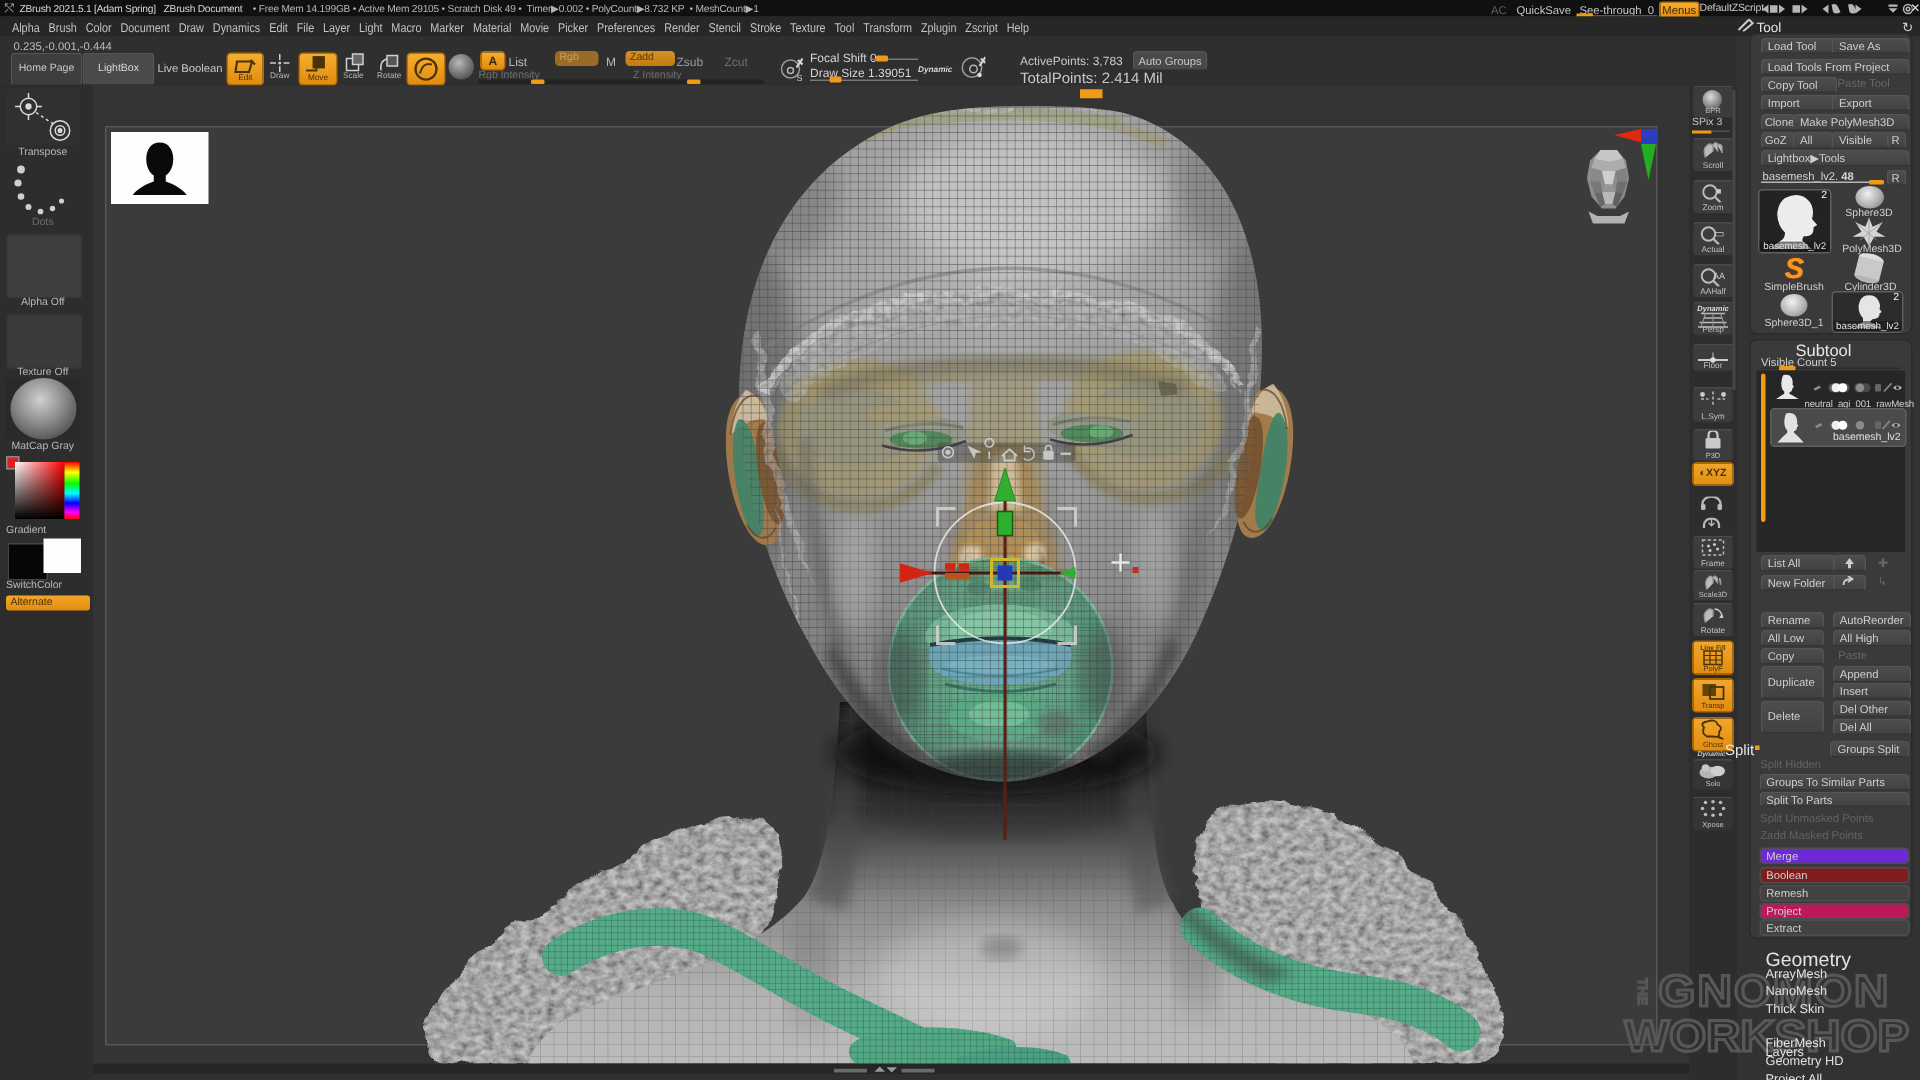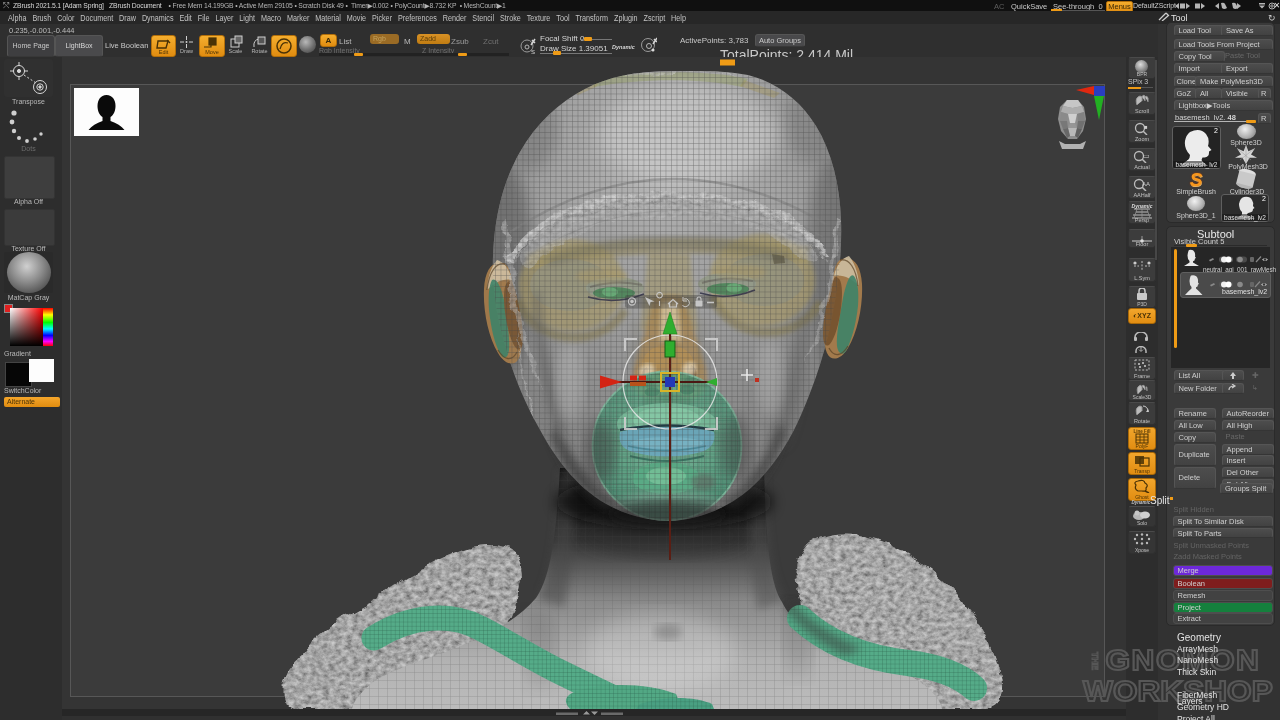--- a/index.html
+++ b/index.html
@@ -157,21 +157,21 @@
 <div class="a" style="left:540px;top:52.5px;width:72px;height:1.5px;background:#777"></div>
 <div class="a" style="left:553px;top:51px;width:8px;height:4px;background:#ef9b16;border-radius:1px"></div>
 <div class="t" style="left:612px;top:44px;font-size:5.5px;font-weight:bold;color:#d5d5d5;font-style:italic">Dynamic</div>
 <svg class="a" style="left:640px;top:37px" width="17" height="17">
     <circle cx="8" cy="8" r="6.5" fill="none" stroke="#9a9a9a"></circle>
     <circle cx="9" cy="9" r="2.5" fill="none" stroke="#b5b5b5"></circle>
     <path d="M13 7 L17 1 M14 2 l3 3" stroke="#d5d5d5" stroke-width="1.5"></path>
     <circle cx="13" cy="13" r="1.5" fill="#ddd"></circle>
   </svg>
 <div class="t" style="left:680px;top:35.5px;font-size:8px;color:#c9c9c9">ActivePoints: 3,783</div>
-<div class="t" style="left:720px;top:47px;font-size:14px;color:#c9c9c9">TotalPoints: 2.414 Mil</div>
+<div class="t" style="left:680px;top:47px;font-size:10px;color:#c9c9c9">TotalPoints: 2.414 Mil</div>
 <div class="btn" style="left:755px;top:34px;width:48px;height:11px;font-size:7.5px;line-height:11px;background:#49494b">Auto Groups</div>
 
 <div class="a" style="left:0;top:57px;width:62px;height:663px;background:#2d2d2d"></div>
 <div id="leftpanel">
 
   <div class="a" style="left:4px;top:59px;width:49px;height:38px;background:#303030;border-radius:3px">
     <svg width="49" height="38">
       <g stroke="#d8d8d8" fill="none">
         <circle cx="15" cy="12" r="5.5"></circle>
           <circle cx="15" cy="12" r="1.6" fill="#d8d8d8"></circle>
@@ -778,32 +778,32 @@
   <div class="pb" style="left:1173.5px;top:443.5px;width:36px;height:20px;line-height:20px">Duplicate</div>
   <div class="pb" style="left:1221.5px;top:443.5px;width:46.5px;height:9px">Append</div>
   <div class="pb" style="left:1221.5px;top:455px;width:46.5px;height:9px">Insert</div>
   <div class="pb" style="left:1173.5px;top:467px;width:36px;height:20px;line-height:20px">Delete</div>
   <div class="pb" style="left:1221.5px;top:467px;width:46.5px;height:9px">Del Other</div>
   <div class="pb" style="left:1221.5px;top:478.5px;width:46.5px;height:9px">Del All</div>
   
   <div class="a" style="left:1169.5px;top:497px;width:3px;height:3px;background:#ef9b16"></div>
   <div class="t" style="left:1150px;top:494.5px;font-size:10px;color:#e5e5e5">Split</div>
   <div class="t" style="left:1173.5px;top:505px;font-size:7.5px;color:#646464">Split Hidden</div>
-  <div class="pb" style="left:1220px;top:483px;width:47px;height:8.5px">Groups Split</div>
-  <div class="pb" style="left:1172.5px;top:516px;width:94px;height:8.5px">Split To Similar Disk</div>
+  <div class="pb" style="left:1220px;top:494px;width:47px;height:8.5px">Groups Split</div>
+  <div class="pb" style="left:1172.5px;top:516px;width:94px;height:8.5px">Groups To Similar Parts</div>
   <div class="pb" style="left:1172.5px;top:527.5px;width:94px;height:8.5px">Split To Parts</div>
   <div class="t" style="left:1173.5px;top:540.5px;font-size:7.5px;color:#646464">Split Unmasked Points</div>
   <div class="t" style="left:1173.5px;top:552px;font-size:7.5px;color:#646464">Zadd Masked Points</div>
   <div class="pb" style="left:1172.5px;top:565px;width:94px;height:9px;background:#6d28d9;border-color:#4e4e4e">Merge</div>
   <div class="pb" style="left:1172.5px;top:577.5px;width:94px;height:9px;background:#7f1d1d;border-color:#4e4e4e">Boolean</div>
   <div class="pb" style="left:1172.5px;top:589.5px;width:94px;height:9px;background:#424242;border-color:#4e4e4e">Remesh</div>
-  <div class="pb" style="left:1172.5px;top:601.5px;width:94px;height:9px;background:#15803d;border-color:#4e4e4e">Project</div>
+  <div class="pb" style="left:1172.5px;top:601.5px;width:94px;height:9px;background:#be185d;border-color:#4e4e4e">Project</div>
   <div class="pb" style="left:1172.5px;top:613px;width:94px;height:9px;background:#424242;border-color:#4e4e4e">Extract</div>
   
-  <div class="t" style="left:1177px;top:631.5px;font-size:10px;color:#e2e2e2">Geometry</div>
+  <div class="t" style="left:1177px;top:631.5px;font-size:13px;color:#e2e2e2">Geometry</div>
   <div class="t" style="left:1177px;top:643.5px;font-size:8.5px;color:#e2e2e2">ArrayMesh</div>
   <div class="t" style="left:1177px;top:655px;font-size:8.5px;color:#e2e2e2">NanoMesh</div>
   <div class="t" style="left:1177px;top:666.5px;font-size:8.5px;color:#e2e2e2">Thick Skin</div>
   <div class="t" style="left:1177px;top:696px;font-size:8.5px;color:#e2e2e2">Layers</div>
   <div class="t" style="left:1177px;top:690px;font-size:8.5px;color:#e2e2e2">FiberMesh</div>
   <div class="t" style="left:1177px;top:702px;font-size:8.5px;color:#e2e2e2">Geometry HD</div>
   <div class="t" style="left:1177px;top:714px;font-size:8.5px;color:#e2e2e2">Project All</div>
 </g></div>
 
 </body></html>

